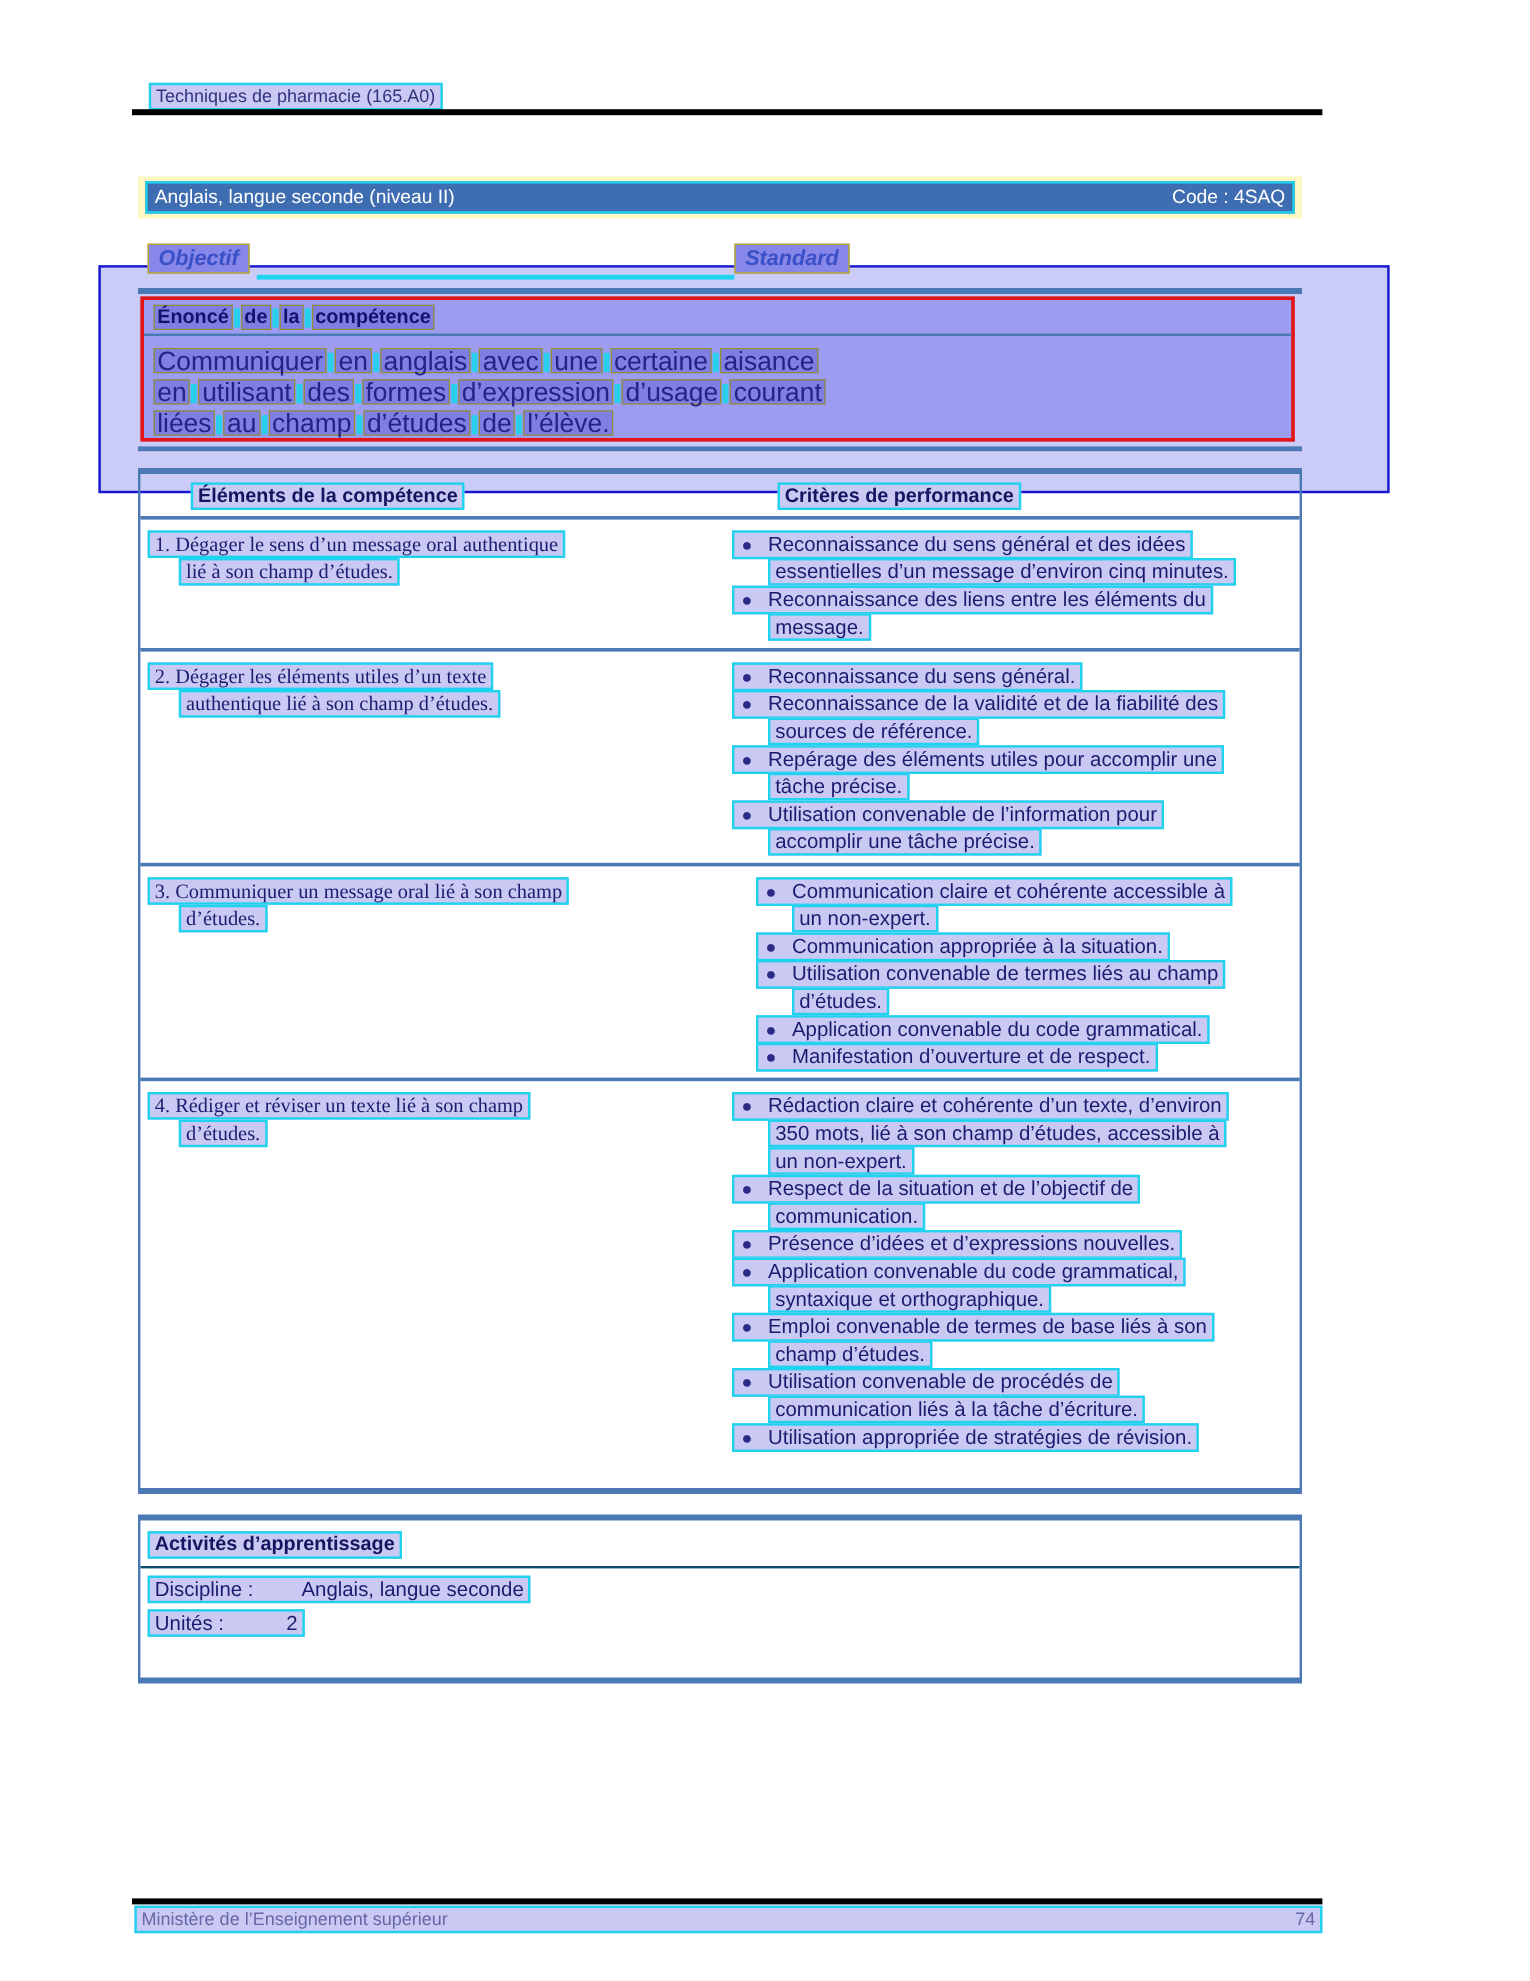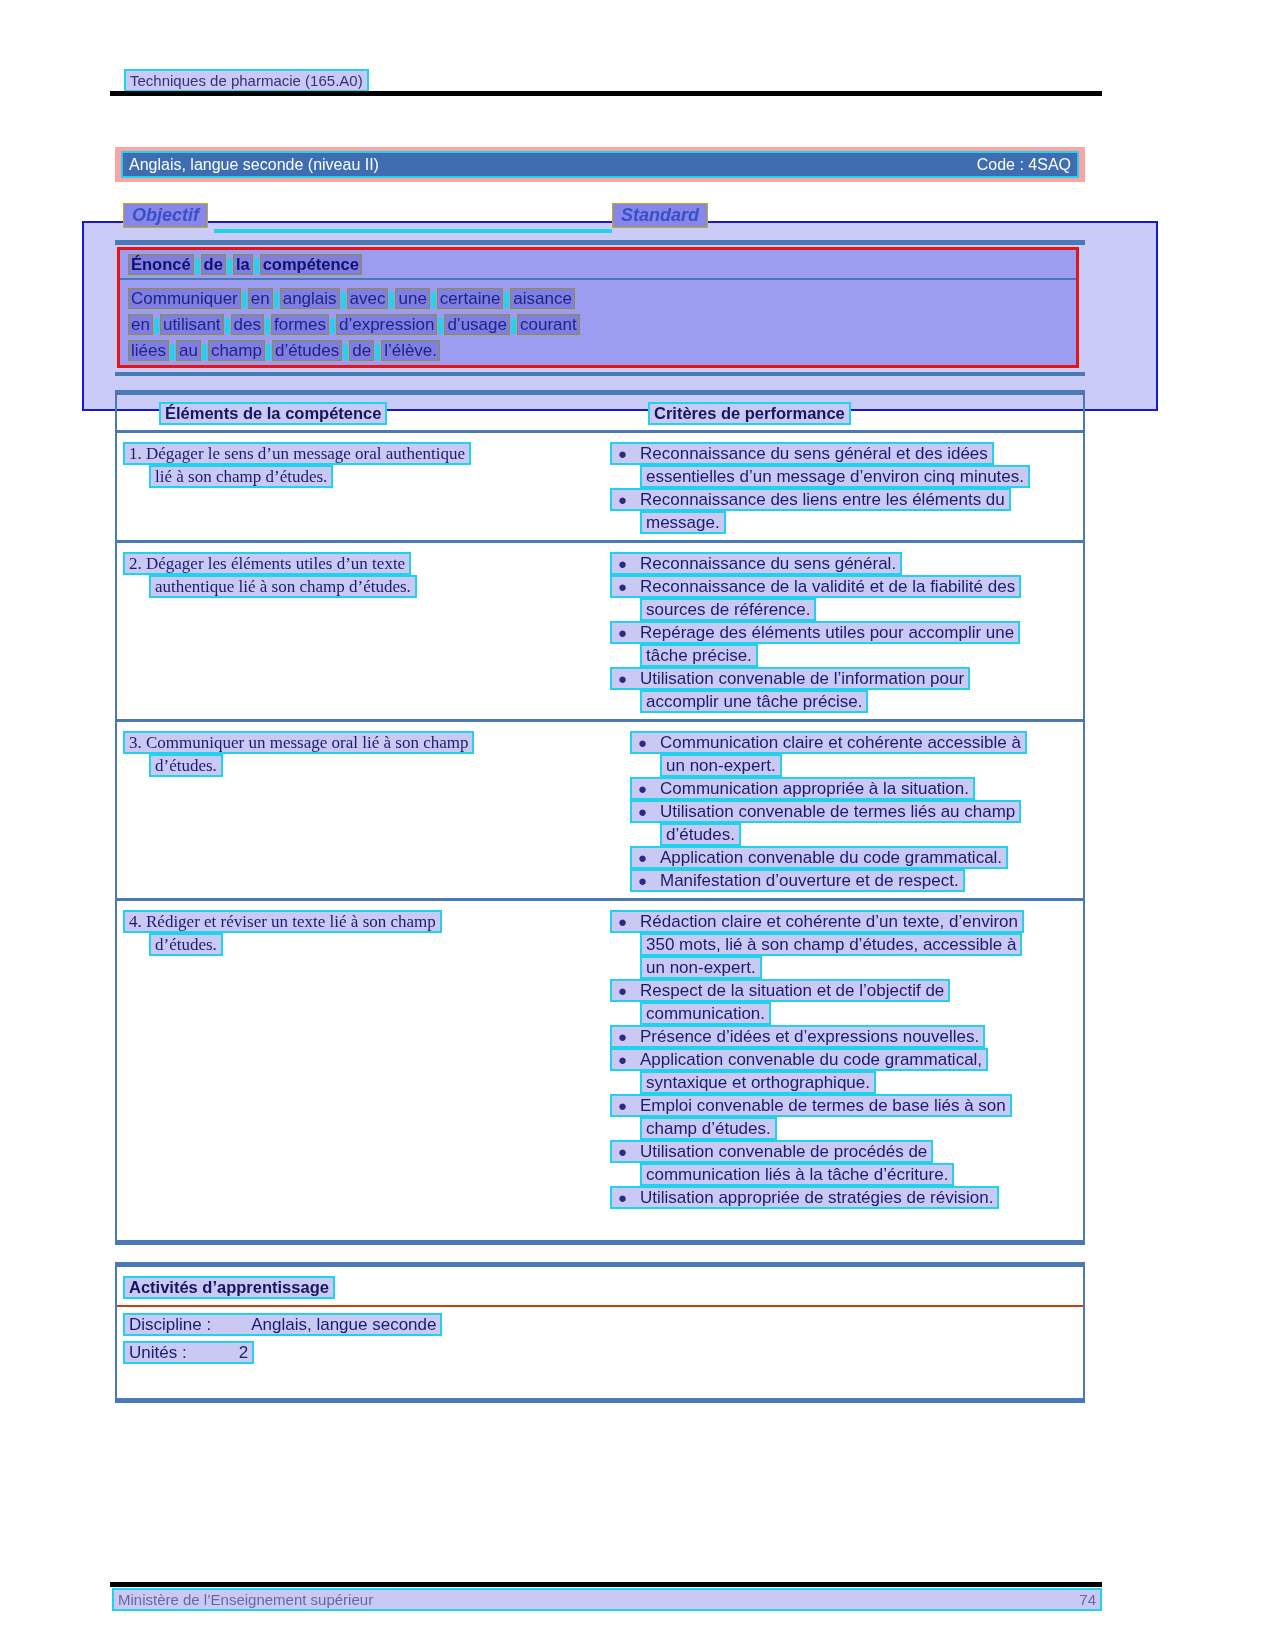--- a/index.html
+++ b/index.html
@@ -8,36 +8,36 @@
   .abs{position:absolute;}
   
   .hl{background:#c9c9f4;border:2px solid #1fd3ee;display:inline-block;padding:0 4px;
       color:#1b1c6e;font-size:17px;line-height:19px;white-space:nowrap;vertical-align:top;}
   
   .steel{background:#4a79b5;}
   .blackbar{background:#000000;}
   
   #hdr .hl{font-size:15px;color:#32327e;}
   
-  #banner{left:115px;top:147px;width:970px;height:35px;background:#fca5a5;}
+  #banner{left:115px;top:147px;width:970px;height:35px;background:#fef9c3;}
   #banner-inner{position:absolute;left:6px;top:4px;right:6px;bottom:4px;background:#3f6db2;
       border:2px solid #1fd3ee;display:flex;justify-content:space-between;align-items:center;
       color:#ffffff;font-size:16px;padding:0 6px;white-space:nowrap;}
   
   .objlbl{font-style:italic;font-weight:bold;font-size:18px;color:#3a50c8;background:#8787e9;
       border:1px solid #c2b100;padding:1px 8px;display:inline-block;white-space:nowrap;}
   #cyanline{left:214px;top:229px;width:398px;height:4px;background:#1fd3ee;}
   
   #overlay{left:82px;top:221px;width:1072px;height:186px;background:#cbcbf7;border:2px solid #1717cf;}
   
   #enonce{left:117px;top:247px;width:962px;height:121px;background:#9c9cf0;border:3px solid #e51515;
       box-sizing:border-box;}
   #enonce-title{padding:4px 0 3px 8px;border-bottom:2px solid #4a79b5;font-weight:bold;
       font-size:16.5px;color:#12126a;}
-  #enonce-body{padding:8px 0 0 8px;font-size:17px;color:#232384;}
+  #enonce-body{padding:8px 0 0 8px;font-size:22px;color:#232384;}
   .eline{height:26px;white-space:nowrap;}
   .w{background:#7e7ee3;border:1px solid #90902e;padding:0 2px;display:inline-block;line-height:19px;}
   .sp{background:#28d0ee;width:5px;height:16px;display:inline-block;margin:0 1px;vertical-align:middle;}
   
   #ctable{left:115px;top:390px;width:970px;height:855px;border:2px solid #4a79b5;
       border-top-width:5px;border-bottom-width:5px;box-sizing:border-box;background:transparent;}
   .thead{display:flex;padding:7px 0 5px 0;border-bottom:3px solid #4a79b5;}
   .thead .hl{font-weight:bold;font-size:16.5px;color:#15155f;}
   .th1{width:489px;padding-left:6px;margin-left:36px;}
   .th2{flex:1;}
@@ -46,21 +46,21 @@
   .r1{min-height:76px;} .r2{min-height:158px;} .r3{min-height:158px;gap:20px;} .r4{min-height:352px;}
   .cl{width:489px;padding-left:6px;box-sizing:border-box;font-family:Liberation Serif, serif;}
   .cr{flex:1;padding-left:4px;}
   .line{height:23px;white-space:nowrap;}
   .ind .hl{margin-left:26px;}
   .cont .hl{margin-left:30px;}
   .bullet{color:#2b2b85;display:inline-block;width:22px;margin-left:2px;font-size:15px;}
   
   #atable{left:115px;top:1262px;width:970px;height:141px;border:2px solid #4a79b5;
       border-top-width:5px;border-bottom-width:5px;box-sizing:border-box;}
-  #atable .thdr{padding:9px 0 6px 6px;border-bottom:2px solid #c2410c;}
+  #atable .thdr{padding:9px 0 6px 6px;border-bottom:2px solid #0c4a6e;}
   #atable .thdr .hl{font-weight:bold;font-size:16.5px;color:#15155f;}
   #atable .body{padding:6px 0 0 6px;}
   .act-line{height:28px;white-space:nowrap;}
   .m0{margin-left:40px;} .m1{margin-left:16px;} .m2{margin-left:52px;}
   
   #footer-hl{left:112px;top:1588px;width:990px;}
   #footer-hl .hl{width:100%;box-sizing:border-box;display:flex;justify-content:space-between;
       font-size:15px;color:#6767a5;}
 </style>
 </head>

